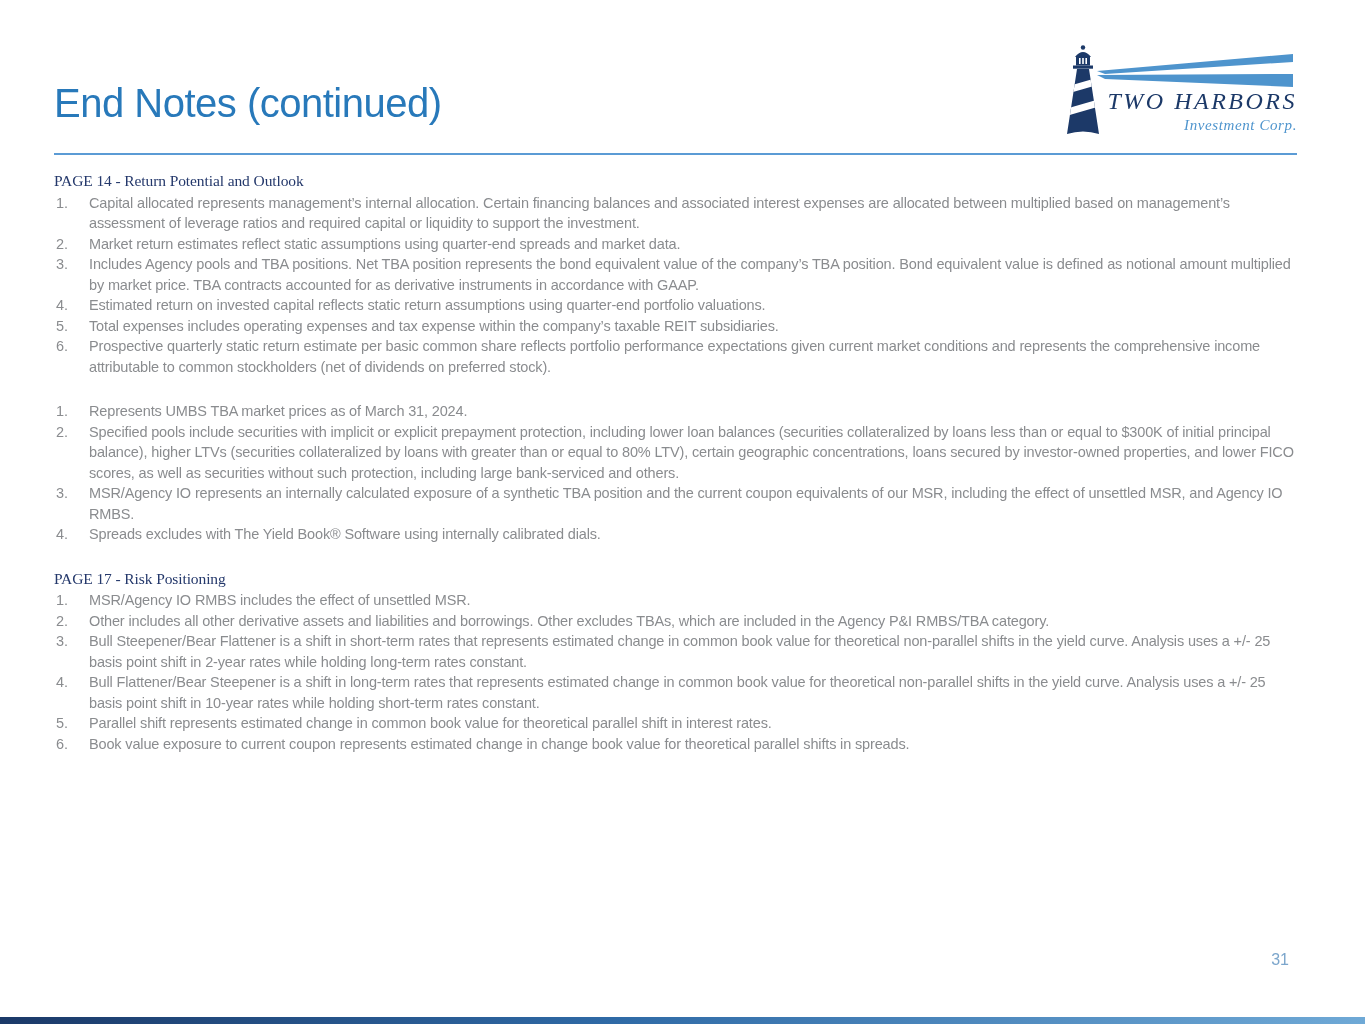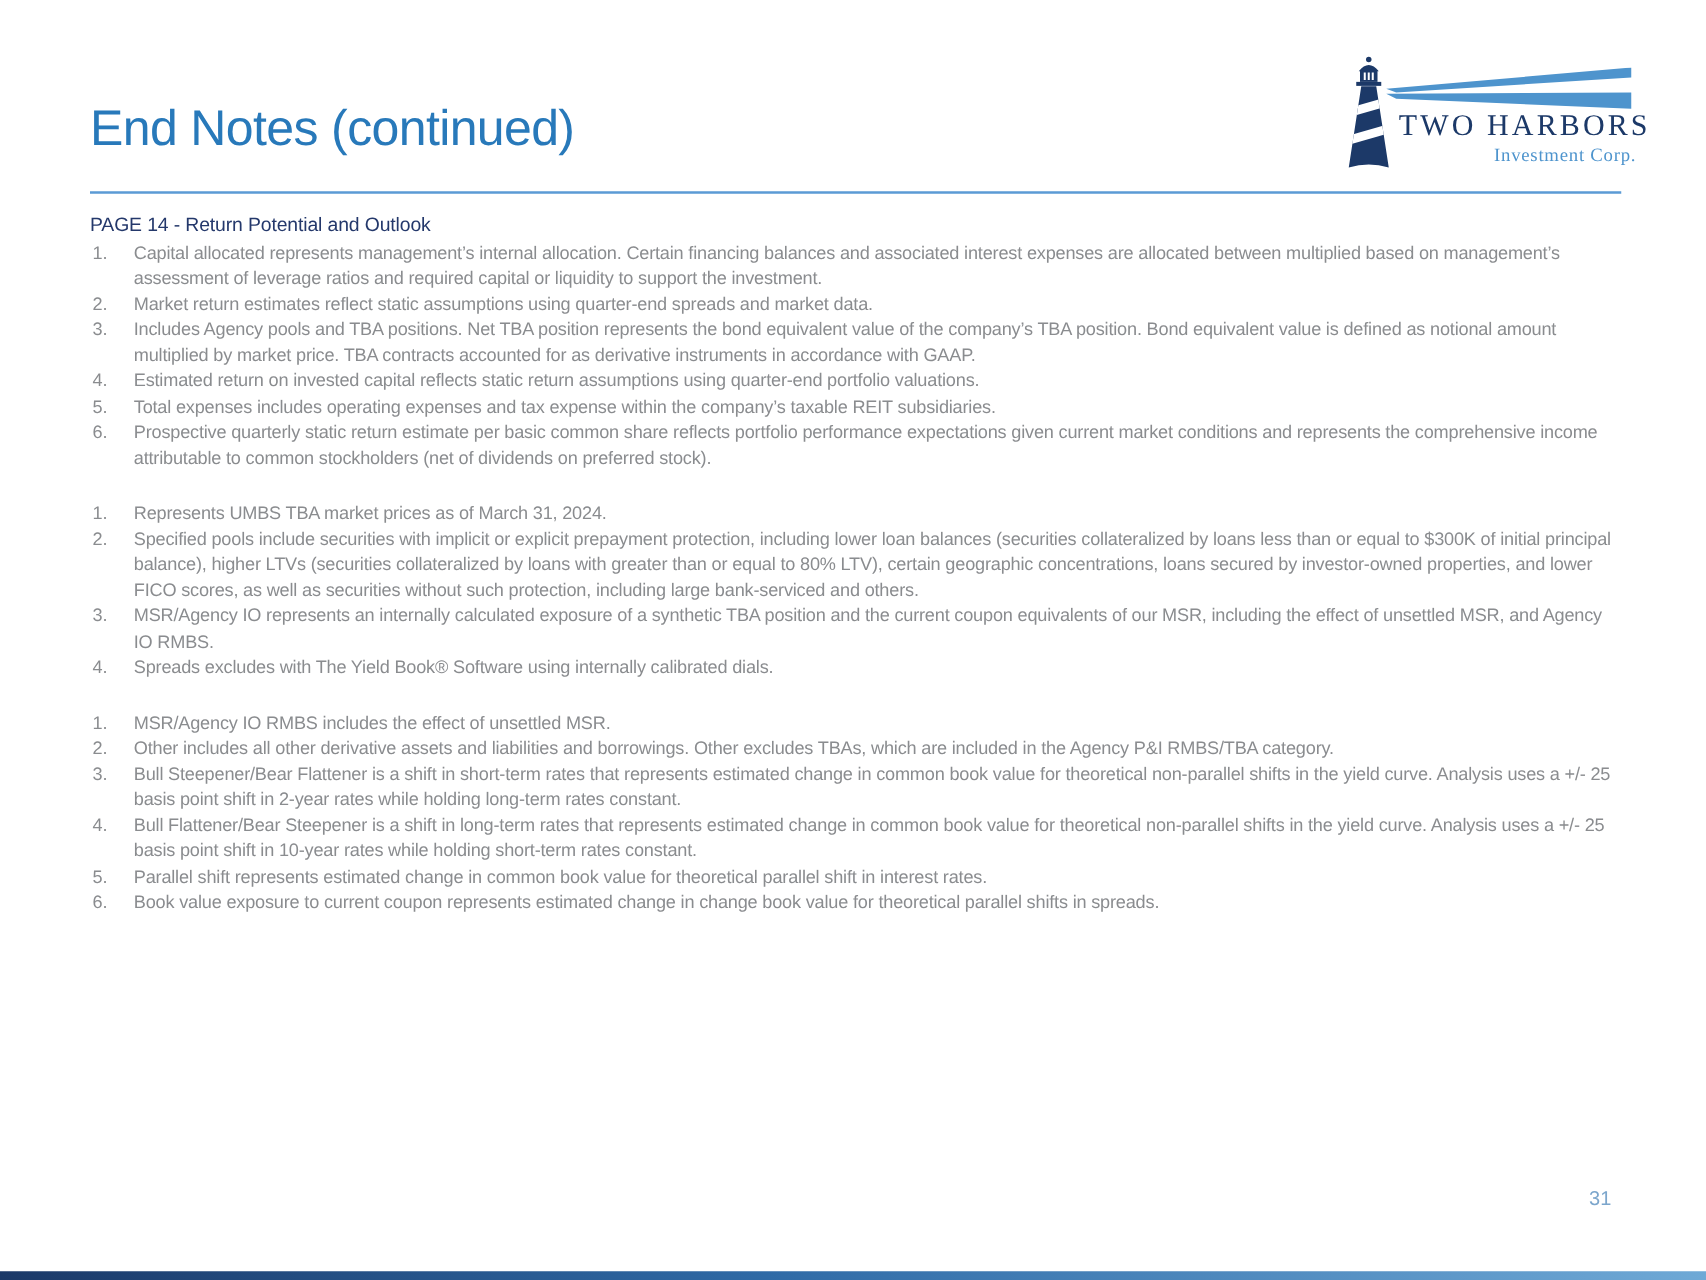--- a/index.html
+++ b/index.html
@@ -16,41 +16,41 @@
   body{
     width:1365px;height:1024px;
     background:#ffffff;
     font-family:"Liberation Sans", sans-serif;
     position:relative;
     overflow:hidden;
   }
   .slide{
     position:relative;
     width:100%;height:100%;
-    padding:0 68px 0 72px;
+    padding:0 68px 0 54px;
   }
   
   .title{
     margin:0;
     padding-top:82px;
     font-size:40px;
     line-height:1.05;
     font-weight:400;
     letter-spacing:-0.5px;
     color:var(--title-blue);
   }
   .rule{
     border:none;
     border-top:2px solid var(--divider-blue);
     margin:29px 0 0 0;
   }
   .logo{
     position:absolute;
-    top:44px;right:56px;
-    width:236px;height:96px;
+    top:44px;right:68px;
+    width:236px;height:96px;font-style:italic;
   }
   .logo-lighthouse{
     position:absolute;left:0;top:0;
   }
   .logo-beams{
     position:absolute;left:34px;top:10px;
   }
   .logo-text{
     position:absolute;left:46px;top:44px;right:0;
     text-align:right;
@@ -76,20 +76,21 @@
   .note-section{
     margin:0 0 24px 0;
   }
   .section-heading{
     margin:16px 0 1px 0;
     font-size:15.5px;
     line-height:20.5px;
     font-weight:400;
     color:var(--heading-navy);
     letter-spacing:-0.1px;
+    font-family:Liberation Serif, serif;
   }
   .note-list{
     margin:0;padding:0;
     list-style:none;
     counter-reset:note;
   }
   .note-item{
     position:relative;
     counter-increment:note;
     padding-left:35px;
@@ -181,20 +182,21 @@
 
   <li class="note-item">Specified pools include securities with implicit or explicit prepayment protection, including lower loan balances (securities collateralized by loans less than or equal to $300K of initial principal balance), higher LTVs (securities collateralized by loans with greater than or equal to 80% LTV), certain geographic concentrations, loans secured by investor-owned properties, and lower FICO scores, as well as securities without such protection, including large bank-serviced and others.</li>
 
   <li class="note-item">MSR/Agency IO represents an internally calculated exposure of a synthetic TBA position and the current coupon equivalents of our MSR, including the effect of unsettled MSR, and Agency IO RMBS.</li>
 
   <li class="note-item">Spreads excludes with The Yield Book® Software using internally calibrated dials.</li>
 </ol>
   </section>
 
   <section class="note-section">
+    <h2 class="section-heading">PAGE 17 - Risk Positioning</h2>
     <ol class="note-list">
   <li class="note-item">MSR/Agency IO RMBS includes the effect of unsettled MSR.</li>
 
   <li class="note-item">Other includes all other derivative assets and liabilities and borrowings. Other excludes TBAs, which are included in the Agency P&amp;I RMBS/TBA category.</li>
 
   <li class="note-item">Bull Steepener/Bear Flattener is a shift in short-term rates that represents estimated change in common book value for theoretical non-parallel shifts in the yield curve. Analysis uses a +/- 25 basis point shift in 2-year rates while holding long-term rates constant.</li>
 
   <li class="note-item">Bull Flattener/Bear Steepener is a shift in long-term rates that represents estimated change in common book value for theoretical non-parallel shifts in the yield curve. Analysis uses a +/- 25 basis point shift in 10-year rates while holding short-term rates constant.</li>
 
   <li class="note-item">Parallel shift represents estimated change in common book value for theoretical parallel shift in interest rates.</li>

